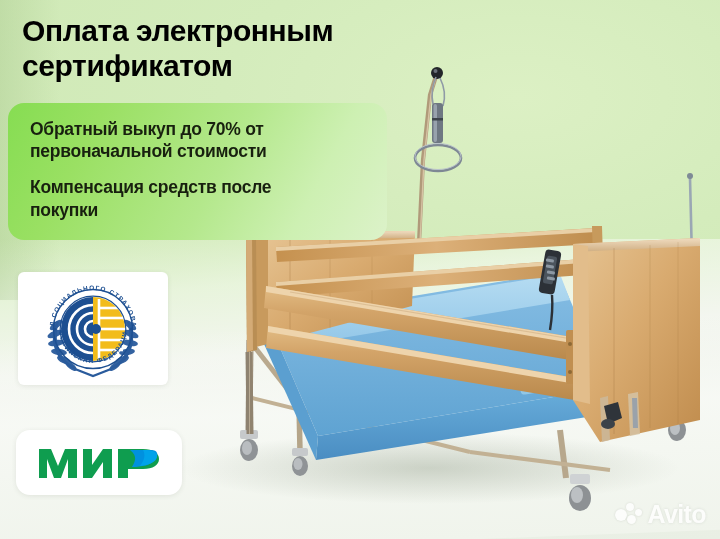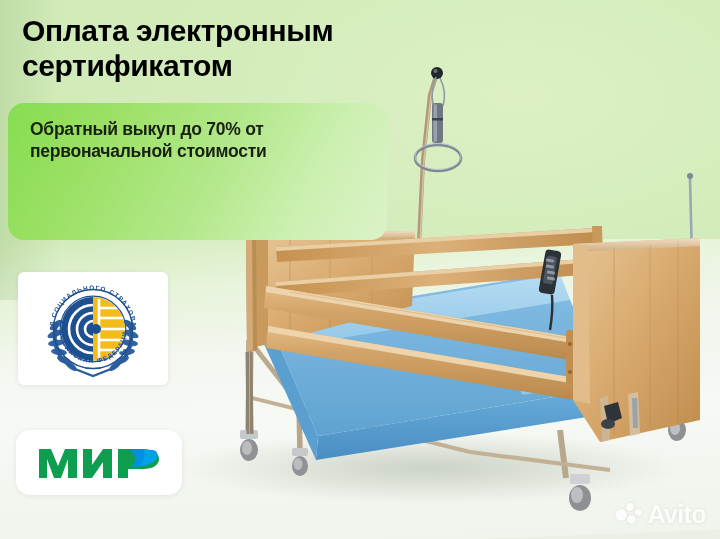--- a/index.html
+++ b/index.html
@@ -348,20 +348,22 @@
       <path d="M552 295 C553 308, 552 318, 550 330" stroke="#2b3036" stroke-width="2.4" fill="none"></path>
     </g>
   </svg>
 
   <div class="title">Оплата электронным
 сертификатом</div>
 
   <div class="promo">
     <div class="promo-line">Обратный выкуп до 70% от
 первоначальной стоимости</div>
+    <div class="promo-line">Компенсация средств после
+покупки</div>
   </div>
 
   <div class="logo-card" id="fss-card">
     <div class="fss">
       <svg viewBox="0 0 104 104" xmlns="http://www.w3.org/2000/svg" aria-hidden="true">
         <defs>
           <path id="arcTop" d="M 52 52 m -39 0 a 39 39 0 1 1 78 0" fill="none"></path>
           <path id="arcBot" d="M 52 52 m -34 0 a 34 34 0 1 0 68 0" fill="none"></path>
         </defs>
 

